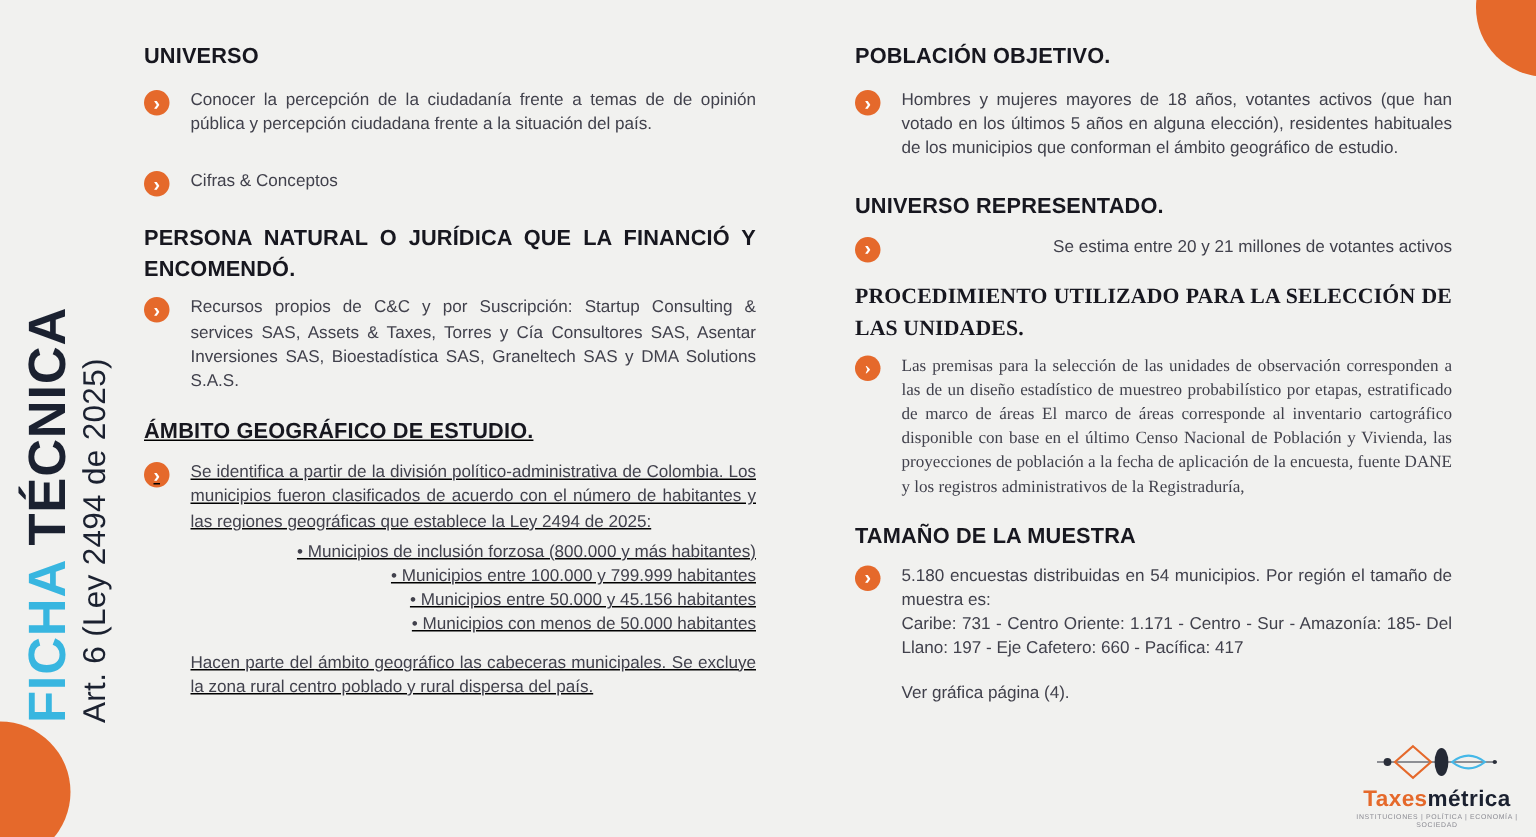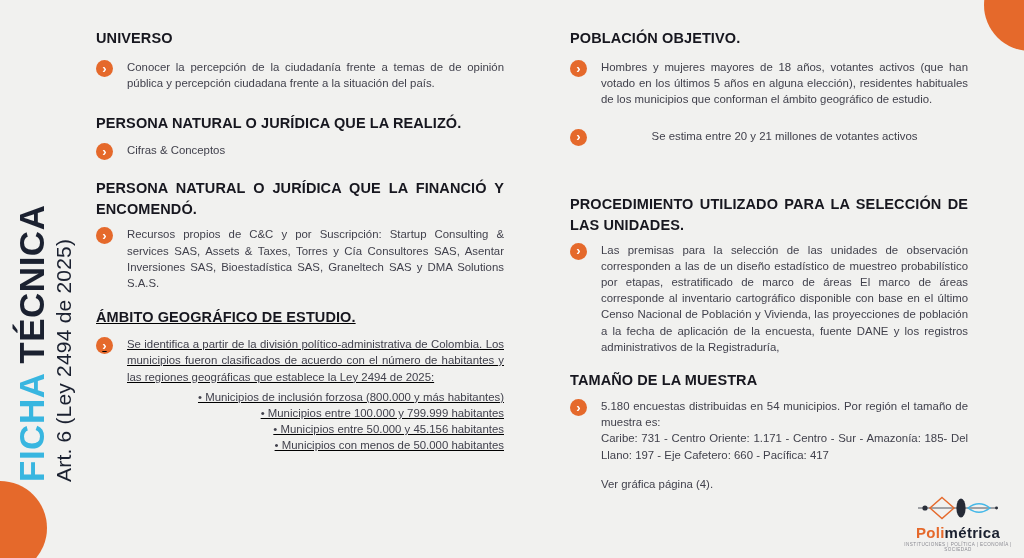--- a/index.html
+++ b/index.html
@@ -45,32 +45,32 @@
     font-size: 13px; font-weight: bold; line-height: 16px;
     display: flex; align-items: center; justify-content: center;
     margin-right: 14px; margin-top: 1px;
   }
   .btext {
     flex: 1; font-size: 11.4px; line-height: 16.2px;
     color: var(--body, #41414c); text-align: justify;
   }
   .sub-bullets { margin-top: 4px; text-align: right; }
   .note { margin-top: 9px; }
-  .left-line { text-align: center; }
+  .left-line { text-align: right; }
 
   
   .l-s1 .item { margin-top: 10px; }
   .l-s2 { margin-top: 22px; } .l-s2 .item { margin-top: 8px; }
   .l-s3 { margin-top: 18px; } .l-s3 .item { margin-top: 6px; }
   .l-s4 { margin-top: 16px; text-decoration: underline; } .l-s4 .item { margin-top: 8px; }
 
   
   .r-s1 .item { margin-top: 10px; }
   .r-s2 { margin-top: 20px; } .r-s2 .item { margin-top: 8px; }
-  .r-s3 { margin-top: 48px; } .r-s3 .item { margin-top: 6px; }
+  .r-s3 { margin-top: 13px; font-family: Liberation Serif, serif; } .r-s3 .item { margin-top: 6px; }
   .r-s4 { margin-top: 15px; } .r-s4 .item { margin-top: 7px; }
   .r-s4 .note { margin-top: 13px; }
 
   
   .logo { position: absolute; right: 8px; bottom: 6px; width: 116px; text-align: center; }
   .logo svg { display: block; margin: 0 auto; }
   .brand { font-size: 15px; font-weight: bold; letter-spacing: 0.3px; color: var(--navy, #1e2433); margin-top: 1px; }
   .brand .accent { color: var(--orange, #e5692b); }
   .tagline { font-size: 4.6px; color: #8a8a92; letter-spacing: 0.45px; margin-top: 1px; }
 </style>
@@ -89,21 +89,20 @@
 
   <section class="l-s1">
     <h2 class="sec-h">UNIVERSO</h2>
     <div class="item">
       <span class="badge">›</span>
       <div class="btext">Conocer la percepción de la ciudadanía frente a temas de de opinión pública y percepción ciudadana frente a la situación del país.</div>
     </div>
   </section>
 
   <section class="l-s2">
-    <h2 class="sec-h">PERSONA NATURAL O JURÍDICA QUE LA REALIZÓ.</h2>
     <div class="item">
       <span class="badge">›</span>
       <div class="btext">Cifras &amp; Conceptos</div>
     </div>
   </section>
 
   <section class="l-s3">
     <h2 class="sec-h">PERSONA NATURAL O JURÍDICA QUE LA FINANCIÓ Y ENCOMENDÓ.</h2>
     <div class="item">
       <span class="badge">›</span>
@@ -116,37 +115,39 @@
     <div class="item">
       <span class="badge">›</span>
       <div class="btext">
         <div>Se identifica a partir de la división político-administrativa de Colombia. Los municipios fueron clasificados de acuerdo con el número de habitantes y las regiones geográficas que establece la Ley 2494 de 2025:</div>
         <div class="sub-bullets">
           <div>• Municipios de inclusión forzosa (800.000 y más habitantes)</div>
           <div>• Municipios entre 100.000 y 799.999 habitantes</div>
           <div>• Municipios entre 50.000 y 45.156 habitantes</div>
           <div>• Municipios con menos de 50.000 habitantes</div>
         </div>
+        <div class="note">Hacen parte del ámbito geográfico las cabeceras municipales. Se excluye la zona rural centro poblado y rural dispersa del país.</div>
       </div>
     </div>
   </section>
 
 </div>
 
 <div class="col col-right">
 
   <section class="r-s1">
     <h2 class="sec-h">POBLACIÓN OBJETIVO.</h2>
     <div class="item">
       <span class="badge">›</span>
       <div class="btext">Hombres y mujeres mayores de 18 años, votantes activos (que han votado en los últimos 5 años en alguna elección), residentes habituales de los municipios que conforman el ámbito geográfico de estudio.</div>
     </div>
   </section>
 
   <section class="r-s2">
+    <h2 class="sec-h">UNIVERSO REPRESENTADO.</h2>
     <div class="item">
       <span class="badge">›</span>
       <div class="btext left-line">Se estima entre 20 y 21 millones de votantes activos</div>
     </div>
   </section>
 
   <section class="r-s3">
     <h2 class="sec-h">PROCEDIMIENTO UTILIZADO PARA LA SELECCIÓN DE LAS UNIDADES.</h2>
     <div class="item">
       <span class="badge">›</span>
@@ -170,15 +171,15 @@
 
 <div class="logo">
   <svg width="84" height="30" viewBox="0 0 84 30">
     <line x1="2" y1="15" x2="82" y2="15" stroke="#2a2f3a" stroke-width="0.8"></line>
     <circle cx="9" cy="15" r="2.6" fill="#2a2f3a"></circle>
     <polygon points="26,4.5 38,15 26,25.5 14,15" fill="none" stroke="#e5692b" stroke-width="1.4"></polygon>
     <ellipse cx="45" cy="15" rx="4.6" ry="9.4" fill="#252a36"></ellipse>
     <path d="M52 15 Q63 6.5 74 15 Q63 23.5 52 15 Z" fill="none" stroke="#45b8e8" stroke-width="1.4"></path>
     <circle cx="80.5" cy="15" r="1.4" fill="#2a2f3a"></circle>
   </svg>
-  <div class="brand"><span class="accent">Poli</span><span>métrica</span></div>
+  <div class="brand"><span class="accent">Taxes</span><span>métrica</span></div>
   <div class="tagline">INSTITUCIONES | POLÍTICA | ECONOMÍA | SOCIEDAD</div>
 </div>
 
 </body></html>

